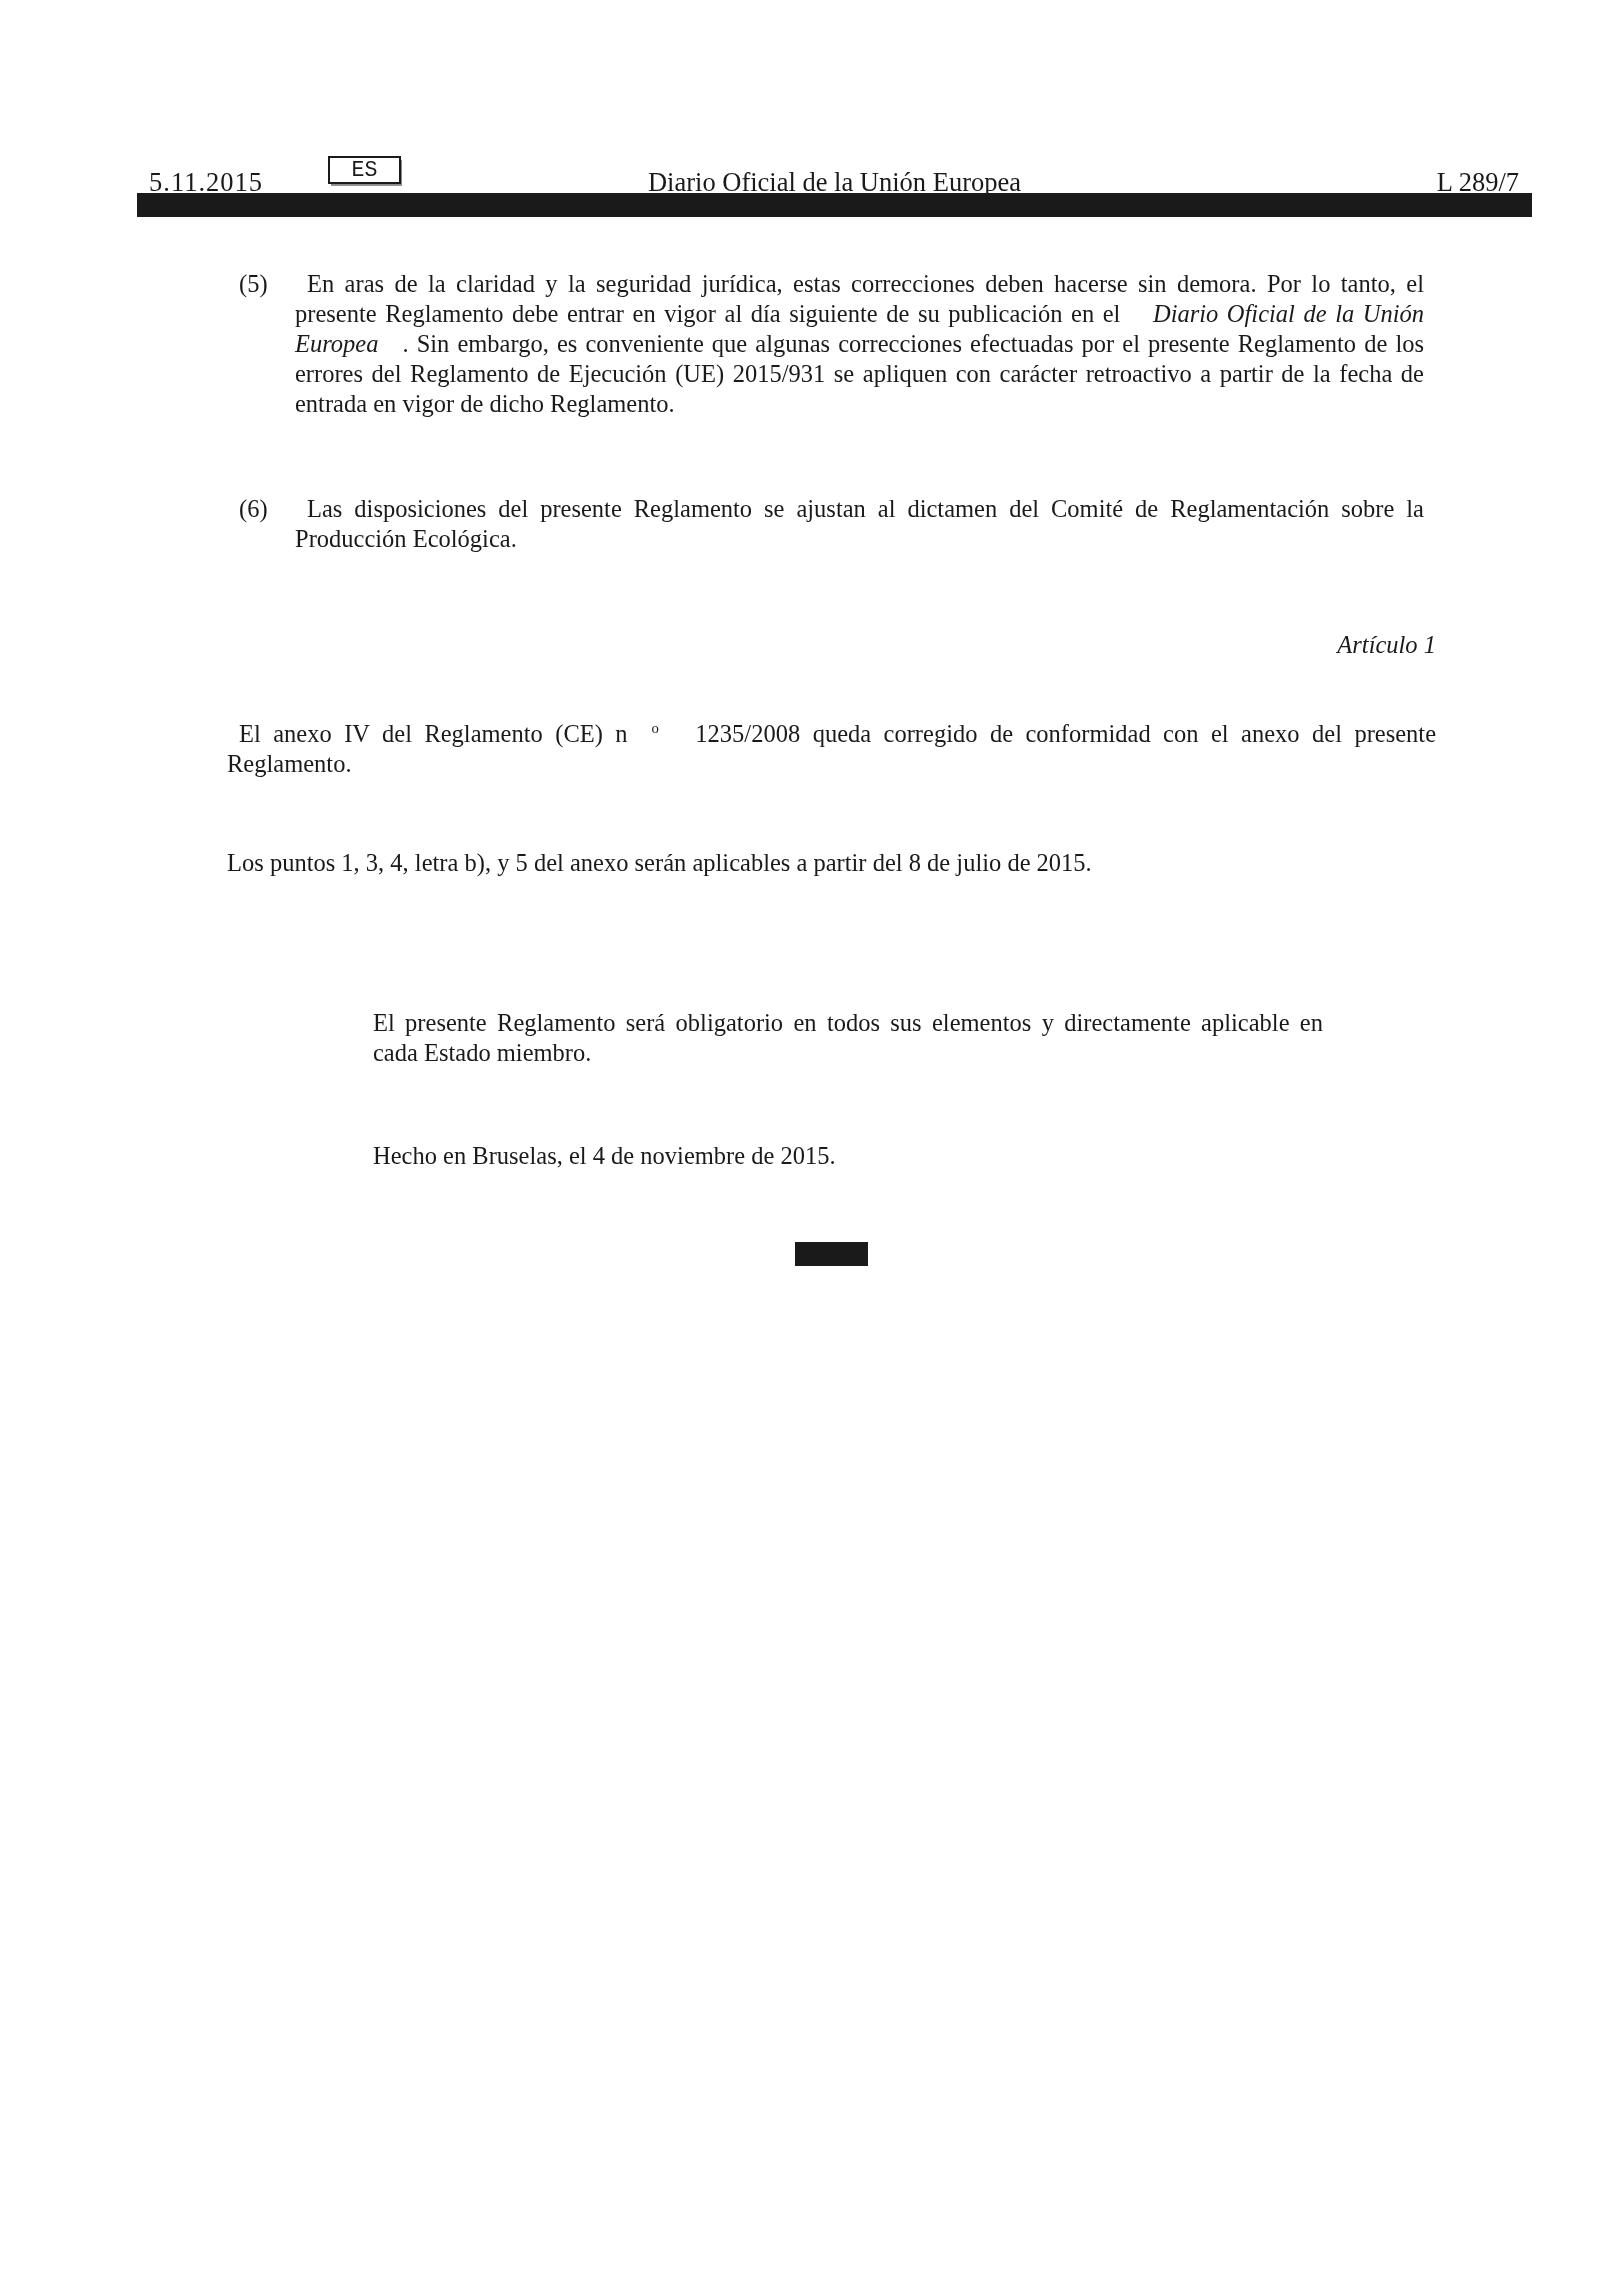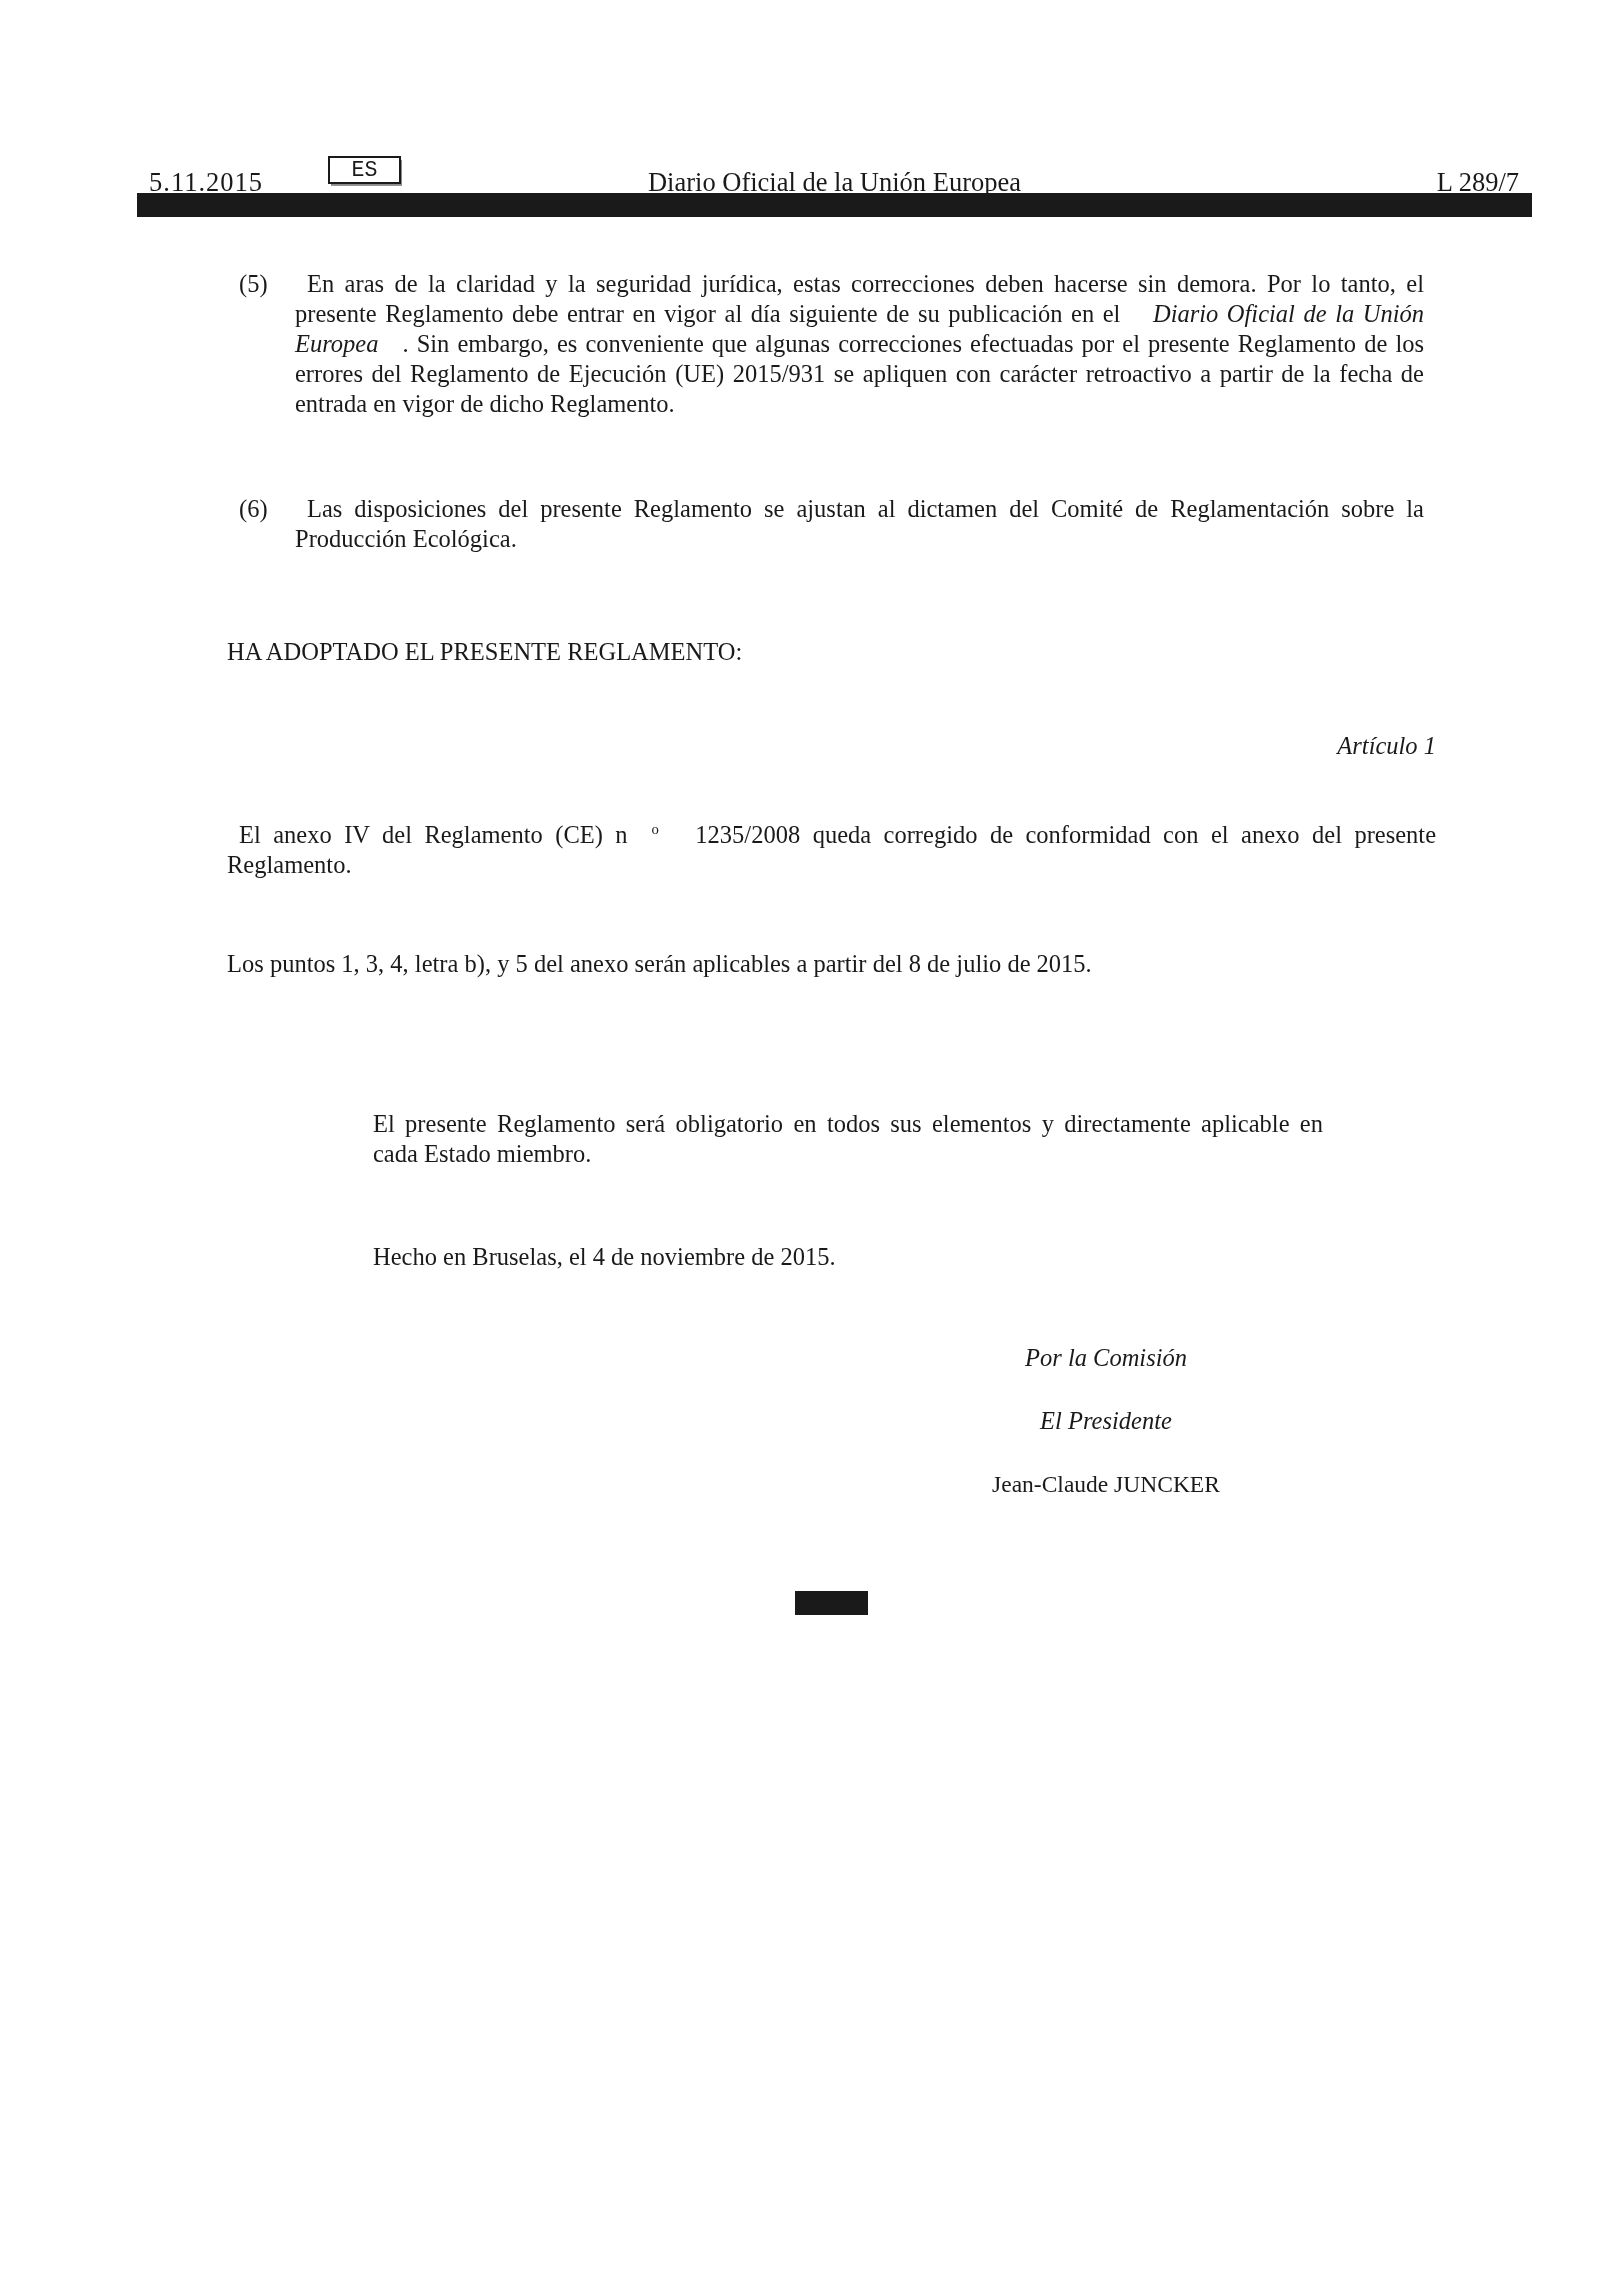--- a/index.html
+++ b/index.html
@@ -101,33 +101,27 @@
     <div class="recital">
       <span class="num">(5)</span>
       <p class="rtext"><span>En aras de la claridad y la seguridad jurídica, estas correcciones deben hacerse sin demora. Por lo tanto, el presente Reglamento debe entrar en vigor al día siguiente de su publicación en el </span><em>Diario Oficial de la Unión Europea</em><span>. Sin embargo, es conveniente que algunas correcciones efectuadas por el presente Reglamento de los errores del Reglamento de Ejecución (UE) 2015/931 se apliquen con carácter retroactivo a partir de la fecha de entrada en vigor de dicho Reglamento.</span></p>
     </div>
 
     <div class="recital recital-6">
       <span class="num">(6)</span>
       <p class="rtext"><span>Las disposiciones del presente Reglamento se ajustan al dictamen del Comité de Reglamentación sobre la Producción Ecológica.</span><em></em><span></span></p>
     </div>
 
-    <p class="enacting">HA ADOPTADO EL PRESENTE REGLAMENTO:</p>
 
     <h3 class="article-title">Artículo 1</h3>
     <p class="article-text"><span>El anexo IV del Reglamento (CE) n</span><sup class="ord">o</sup><span> 1235/2008 queda corregido de conformidad con el anexo del presente Reglamento.</span></p>
 
     <p class="article-text p2">Los puntos 1, 3, 4, letra b), y 5 del anexo serán aplicables a partir del 8 de julio de 2015.</p>
 
     <p class="closing">El presente Reglamento será obligatorio en todos sus elementos y directamente aplicable en cada Estado miembro.</p>
     <p class="place-date">Hecho en Bruselas, el 4 de noviembre de 2015.</p>
 
-    <div class="signature">
-      <p class="sig-italic">Por la Comisión</p>
-      <p class="sig-italic">El Presidente</p>
-      <p class="sig-name">Jean-Claude JUNCKER</p>
-    </div>
 
     <div class="end-divider"></div>
 
   </div>
 </div>
 
 
 </body></html>

